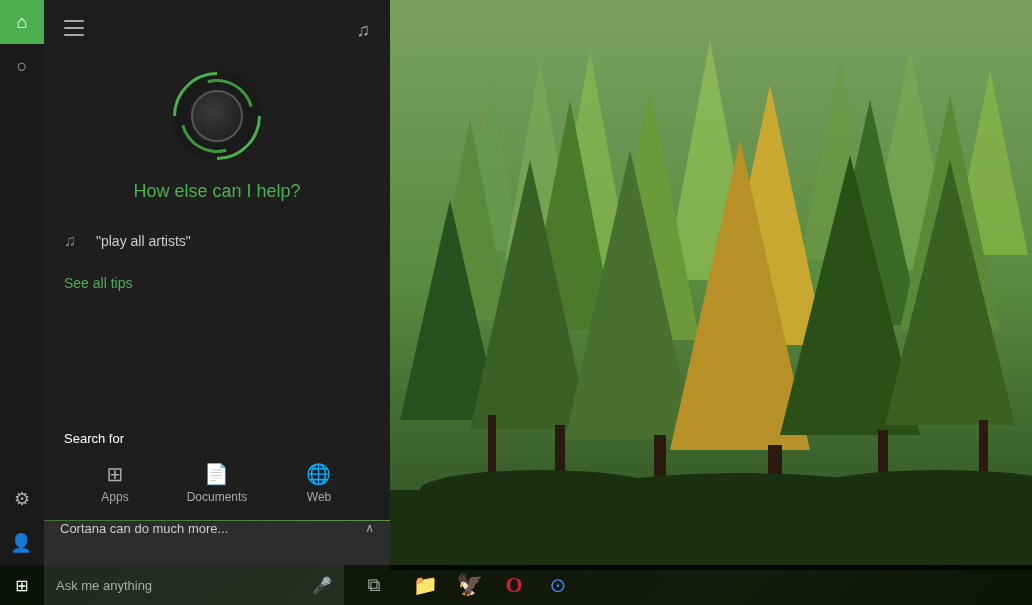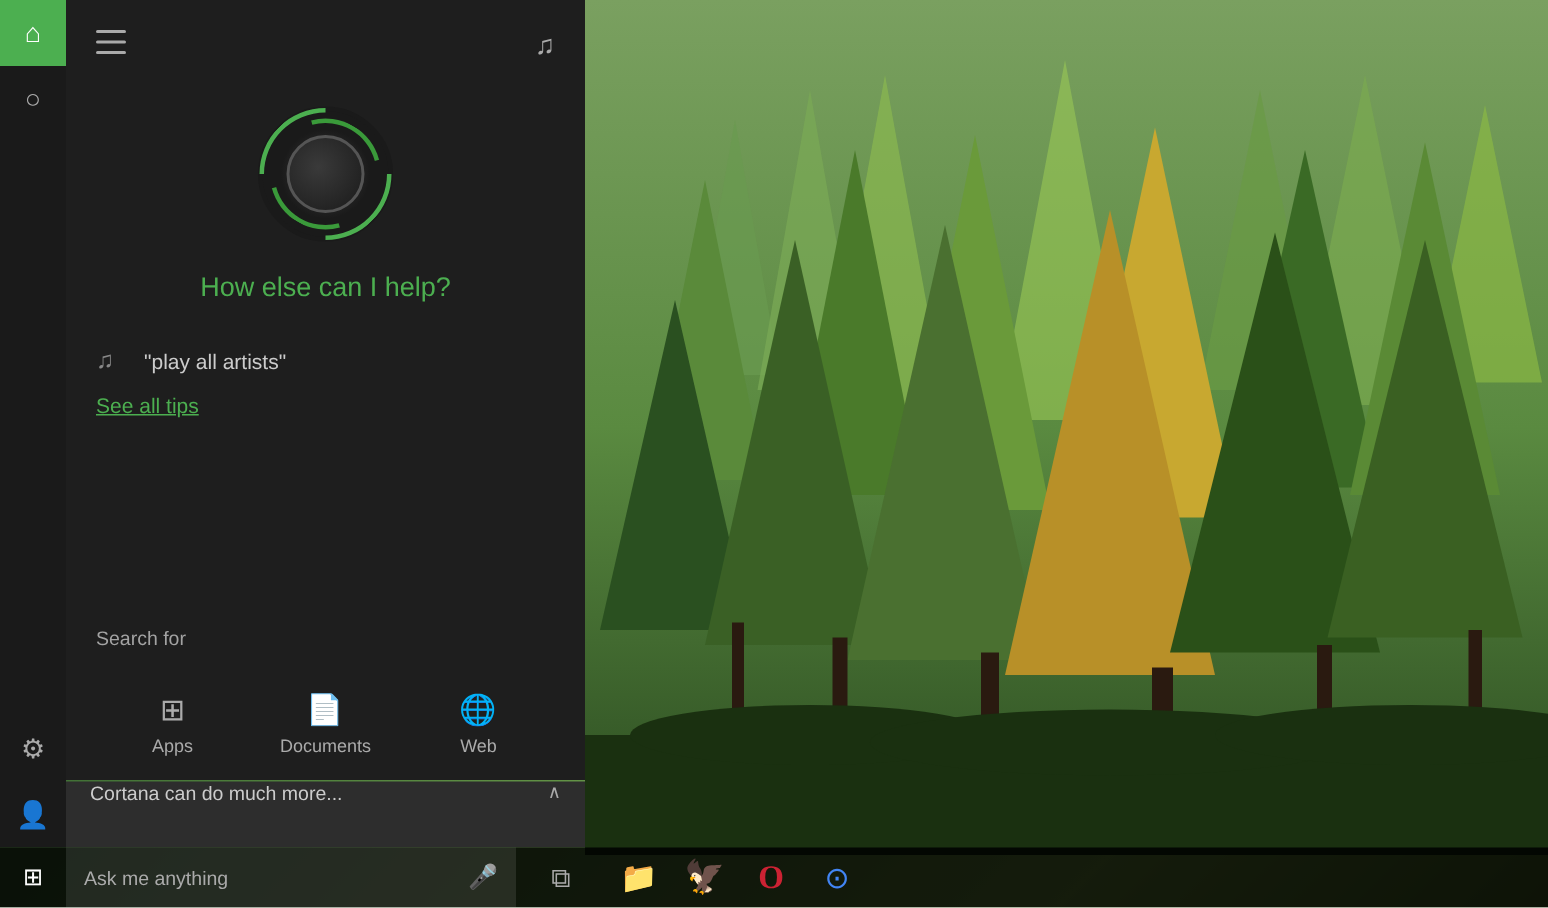--- a/index.html
+++ b/index.html
@@ -164,28 +164,27 @@
     .tip-text {
       color: #ccc;
       font-size: 14px;
     }
 
     .see-all-tips {
       color: #4caf50;
       font-size: 14px;
       cursor: pointer;
       align-self: flex-start;
-      margin-top: 0;
-      text-decoration: underline;
+      margin-top: 13px;
     }
 
     .search-for-label {
-      color: #a3a3a3;
+      color: #ffffff;
       font-size: 13px;
-      margin-bottom: 20px;
+      margin-bottom: 8px;
     }
 
     .search-tabs {
       display: flex;
       gap: 0;
     }
 
     .search-tab {
       flex: 1;
       display: flex;

